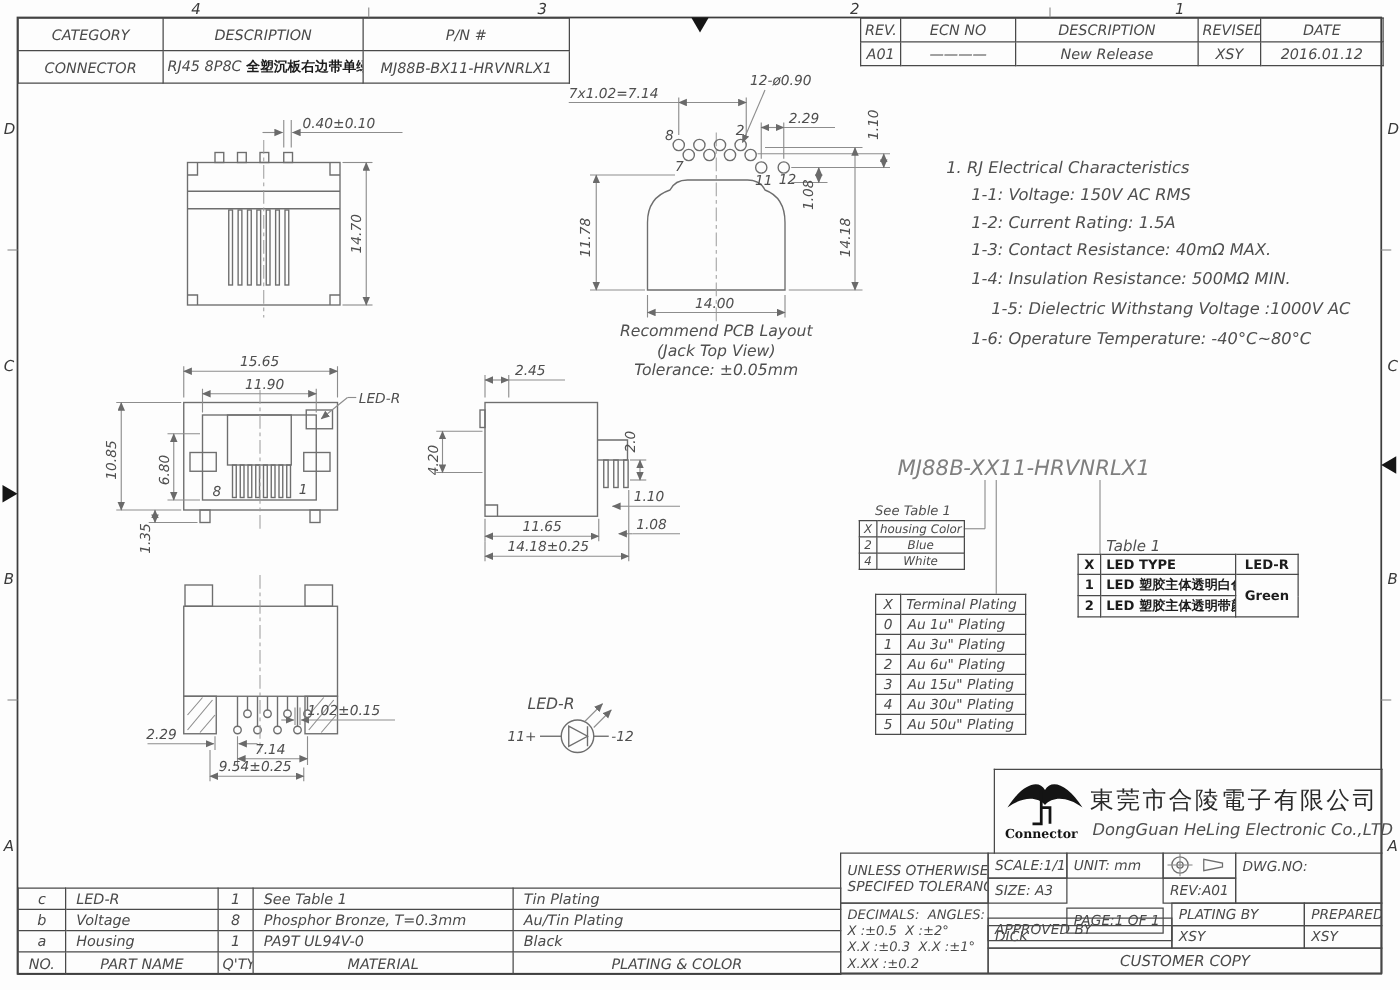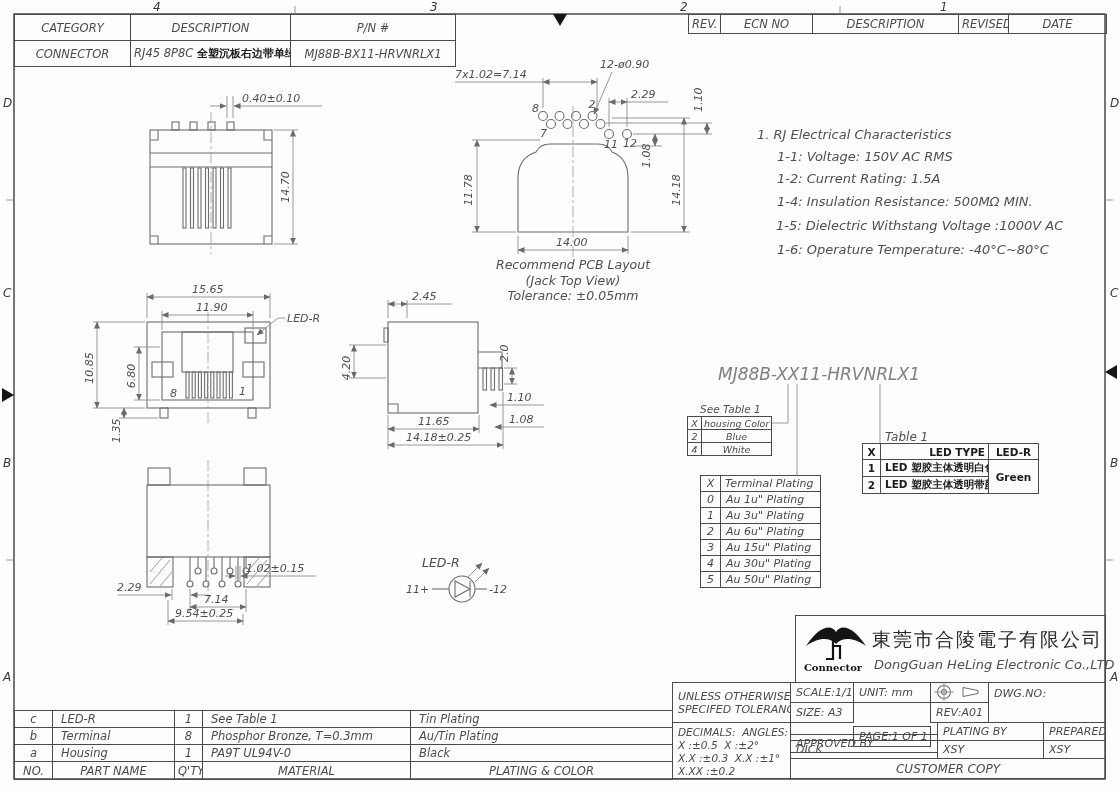--- a/index.html
+++ b/index.html
@@ -9,21 +9,21 @@
   svg{position:absolute;left:0;top:0;}
   
   table.tb{position:absolute;border-collapse:collapse;table-layout:fixed;background:transparent;}
   table.tb td{border:1px solid #4a4a4a;font:italic 11.5px "DejaVu Sans",sans-serif;color:#4a4a4a;
       text-align:center;vertical-align:middle;padding:0 3px;white-space:nowrap;overflow:hidden;}
   table.tb td.al{text-align:left;padding-left:8px;}
   .cn{font-style:normal;font-weight:bold;color:#1c1c1c;}
   table.small td{font-size:9.5px;padding:0 2px;}
   table.mid td{font-size:11px;}
   table.t1 td{font-size:10.5px;}
-  table.t1 td.hdr{font-style:normal;font-weight:bold;color:#1c1c1c;text-align:right;padding-left:4px;}
+  table.t1 td.hdr{font-style:normal;font-weight:bold;color:#1c1c1c;text-align:left;padding-left:4px;}
   table.t1 td.ctr{text-align:center;padding:0 2px;}
   
   .cell{position:absolute;border:1px solid #4a4a4a;box-sizing:border-box;font:italic 11px "DejaVu Sans",sans-serif;
       color:#4a4a4a;display:flex;align-items:center;padding:0 5px;white-space:nowrap;overflow:hidden;}
   .cell.ctr{justify-content:center;}
   .spec{position:absolute;font:italic 13px "DejaVu Sans",sans-serif;color:#4f4f4f;white-space:nowrap;}
   .lbl{position:absolute;font:italic 10.5px "DejaVu Sans",sans-serif;color:#4f4f4f;white-space:nowrap;}
 </style>
 </head>
 <body>
@@ -354,29 +354,37 @@
         <col style="width:98px">
       </colgroup>
     <tbody>
         <tr style="height:19px">
       <td>REV.</td>
       <td>ECN NO</td>
       <td>DESCRIPTION</td>
       <td>REVISED</td>
       <td>DATE</td>
     </tr>
+    <tr style="height:19px">
+      <td>A01</td>
+      <td>————</td>
+      <td>New Release</td>
+      <td>XSY</td>
+      <td>2016.01.12</td>
+    </tr>
   </tbody>
     </table>
 
   <div class="abs" style="left:757px;top:120px">
     <div class="spec" style="position:relative;margin-top:7px">1. RJ Electrical Characteristics</div>
     <div class="spec" style="position:relative;margin-top:7px;margin-left:20px">1-1: Voltage: 150V AC RMS</div>
     <div class="spec" style="position:relative;margin-top:7px;margin-left:20px">1-2: Current Rating: 1.5A</div>
+    <div class="spec" style="position:relative;margin-top:7px;margin-left:20px">1-3: Contact Resistance: 40mΩ MAX.</div>
     <div class="spec" style="position:relative;margin-top:8px;margin-left:20px">1-4: Insulation Resistance: 500MΩ MIN.</div>
-    <div class="spec" style="position:relative;margin-top:9px;margin-left:19px">1-5: Dielectric Withstang Voltage :1000V AC</div>
+    <div class="spec" style="position:relative;margin-top:9px;margin-left:36px">1-5: Dielectric Withstang Voltage :1000V AC</div>
     <div class="spec" style="position:relative;margin-top:9px;margin-left:20px">1-6: Operature Temperature: -40°C~80°C</div>
   </div>
 
   <div class="lbl" style="left:700px;top:403px">See Table 1</div>
   <table class="tb small" style="left:687px;top:416px;width:84px">
     <colgroup>
         <col style="width:14px">
         <col style="width:70px">
       </colgroup>
     <tbody>
@@ -499,21 +507,21 @@
     <tbody>
         <tr style="height:17px">
       <td>c</td>
       <td class="al">LED-R</td>
       <td>1</td>
       <td class="al">See Table 1</td>
       <td class="al">Tin Plating</td>
     </tr>
     <tr style="height:17px">
       <td>b</td>
-      <td class="al">Terminal</td>
+      <td class="al">Voltage</td>
       <td>8</td>
       <td class="al">Phosphor Bronze, T=0.3mm</td>
       <td class="al">Au/Tin Plating</td>
     </tr>
     <tr style="height:17px">
       <td>a</td>
       <td class="al">Housing</td>
       <td>1</td>
       <td class="al">PA9T UL94V-0</td>
       <td class="al">Black</td>

